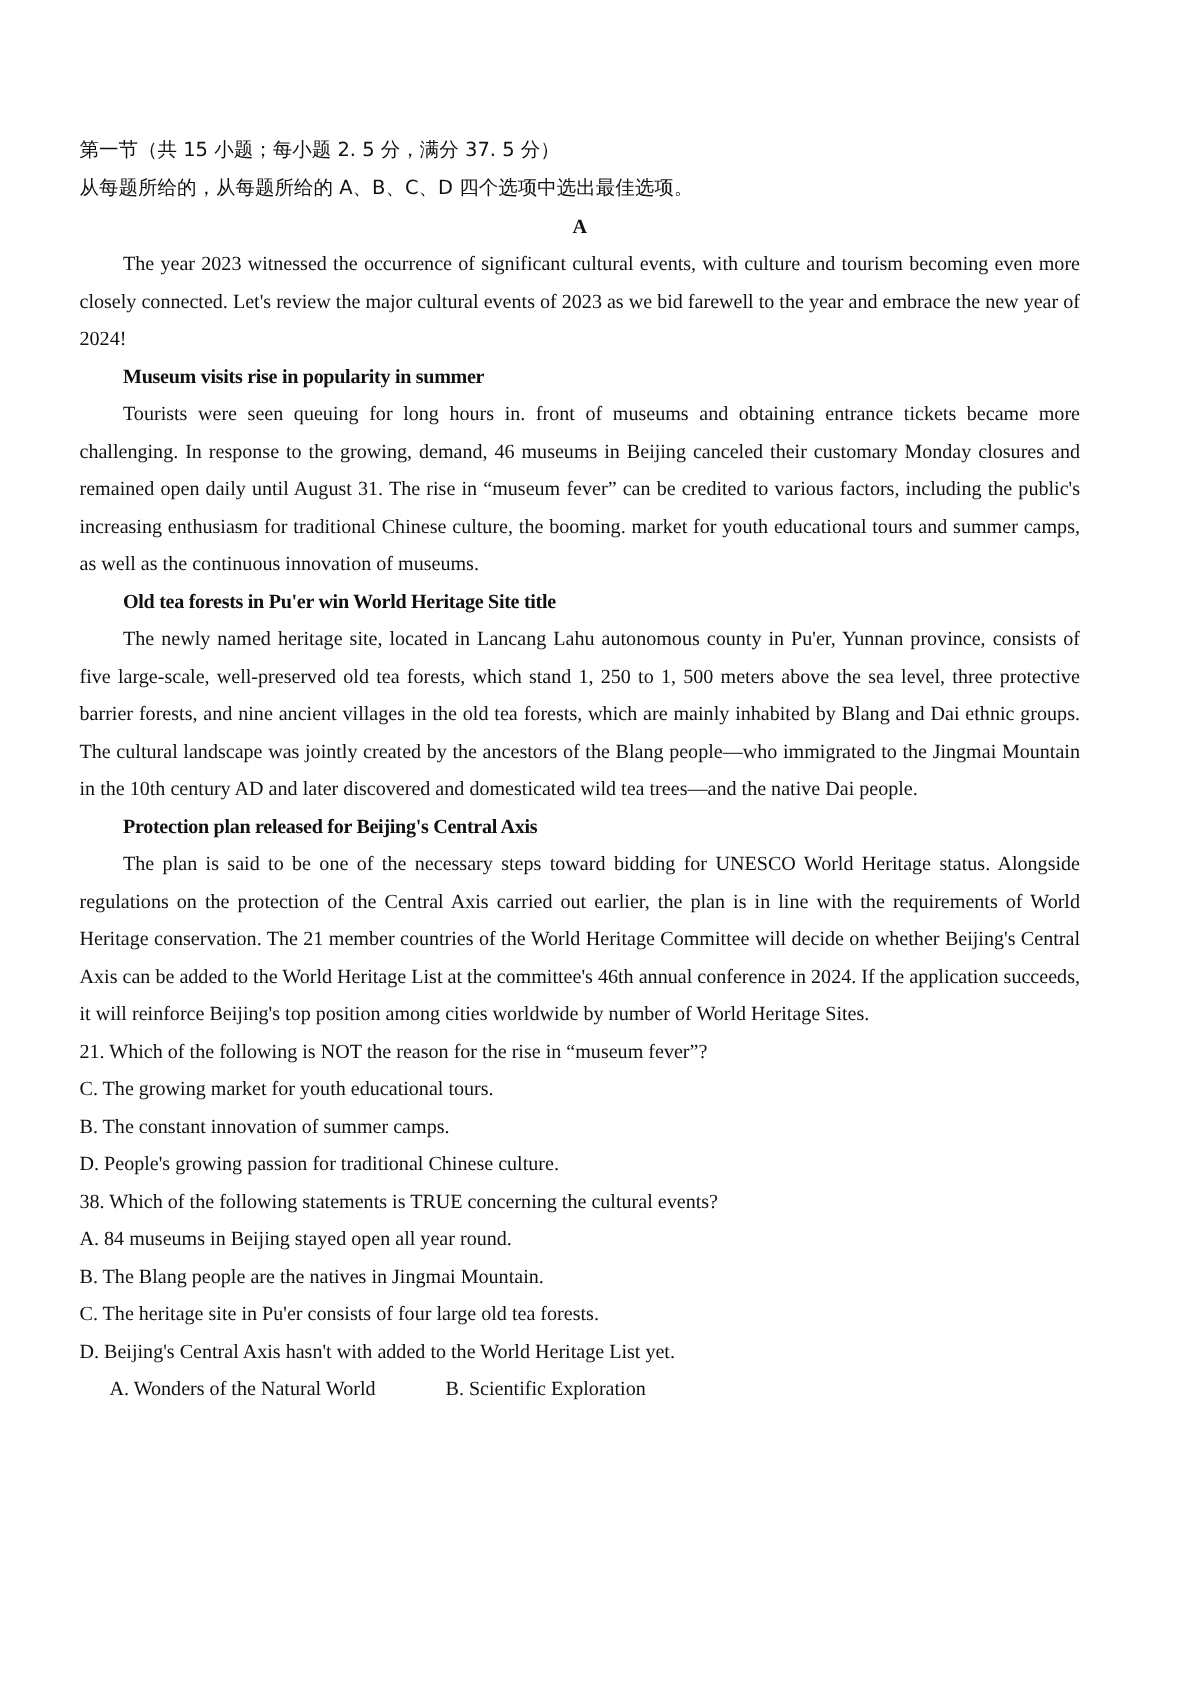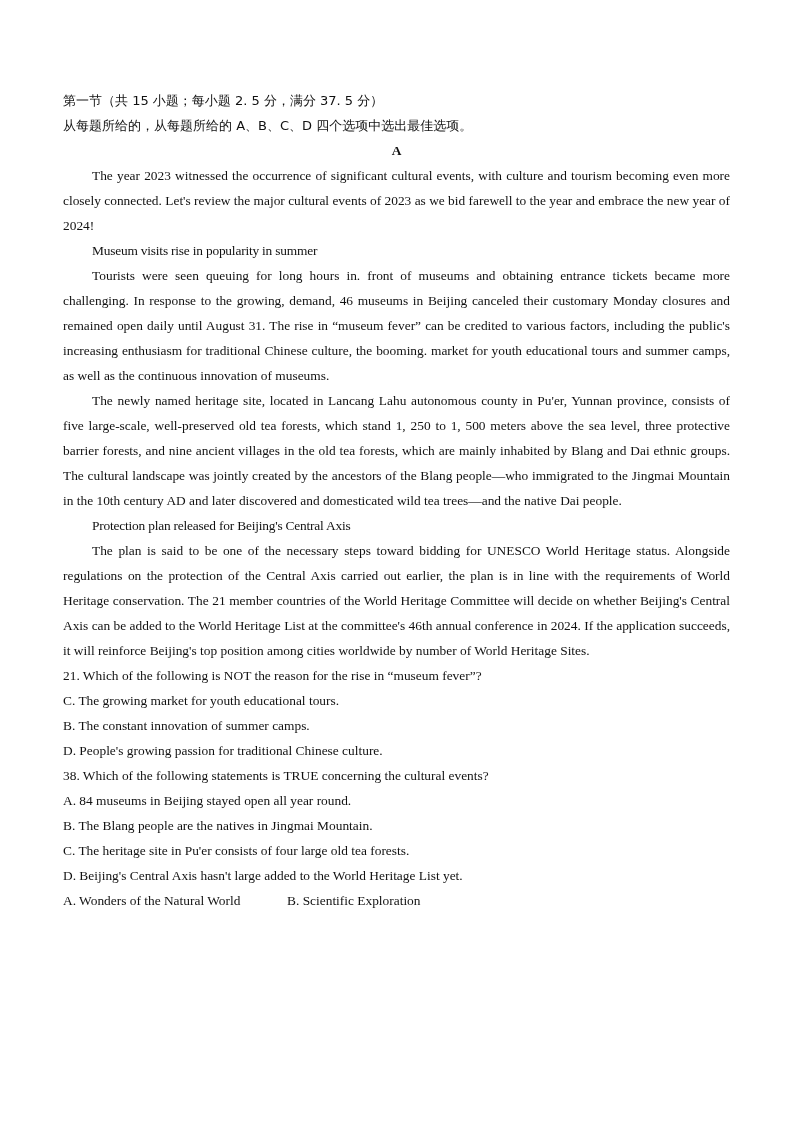--- a/index.html
+++ b/index.html
@@ -1,58 +1,59 @@
 <!DOCTYPE html>
 <html><head>
 <meta charset="utf-8">
 <style>
   html, body { margin: 0; padding: 0; background: #ffffff; }
   body { width: 794px; height: 1123px; position: relative; overflow: hidden;
     font-family: "Liberation Serif", "DejaVu Serif", serif; color: #111; font-size: 13.4px; }
-  .page { position: absolute; left: 63px; top: 88px; width: 667px; }
+  .page { position: absolute; left: 53px; top: 88px; width: 667px; }
   .line { height: 25px; line-height: 25px; white-space: nowrap; }
   .cn { font-family: "DejaVu Sans", sans-serif; font-size: 13px; }
   .center { text-align: center; font-weight: bold; }
   .para { text-align: justify; line-height: 25px; text-indent: 29px; margin: 0; }
-  .heading { font-weight: normal; padding-left: 29px; height: 25px; line-height: 25px; letter-spacing: -0.2px; }
+  .heading { font-weight: bold; padding-left: 29px; height: 25px; line-height: 25px; letter-spacing: -0.2px; }
   .q { height: 25px; line-height: 25px; white-space: nowrap; }
   .opt-row { display: flex; height: 25px; line-height: 25px; }
-  .opt-row span:first-child { width: 224px; }
+  .opt-row span:first-child { width: 224px; margin-left: 20px; }
 </style>
 </head>
 <body>
 
 <div class="page">
   <div class="line cn">第一节（共 15 小题；每小题 2. 5 分，满分 37. 5 分）</div>
   <div class="line cn">从每题所给的，从每题所给的 A、B、C、D 四个选项中选出最佳选项。</div>
   <div class="line center">A</div>
 
   <p class="para">The year 2023 witnessed the occurrence of significant cultural events, with culture and tourism becoming even more closely connected. Let's review the major cultural events of 2023 as we bid farewell to the year and embrace the new year of 2024!</p>
 
   <div class="heading">Museum visits rise in popularity in summer</div>
   <p class="para">Tourists were seen queuing for long hours in. front of museums and obtaining entrance tickets became more challenging. In response to the growing, demand, 46 museums in Beijing canceled their customary Monday closures and remained open daily until August 31. The rise in “museum fever” can be credited to various factors, including the public's increasing enthusiasm for traditional Chinese culture, the booming. market for youth educational tours and summer camps, as well as the continuous innovation of museums.</p>
 
+  <div class="heading">Old tea forests in Pu'er win World Heritage Site title</div>
   <p class="para">The newly named heritage site, located in Lancang Lahu autonomous county in Pu'er, Yunnan province, consists of five large-scale, well-preserved old tea forests, which stand 1, 250 to 1, 500 meters above the sea level, three protective barrier forests, and nine ancient villages in the old tea forests, which are mainly inhabited by Blang and Dai ethnic groups. The cultural landscape was jointly created by the ancestors of the Blang people—who immigrated to the Jingmai Mountain in the 10th century AD and later discovered and domesticated wild tea trees—and the native Dai people.</p>
 
   <div class="heading">Protection plan released for Beijing's Central Axis</div>
   <p class="para">The plan is said to be one of the necessary steps toward bidding for UNESCO World Heritage status. Alongside regulations on the protection of the Central Axis carried out earlier, the plan is in line with the requirements of World Heritage conservation. The 21 member countries of the World Heritage Committee will decide on whether Beijing's Central Axis can be added to the World Heritage List at the committee's 46th annual conference in 2024. If the application succeeds, it will reinforce Beijing's top position among cities worldwide by number of World Heritage Sites.</p>
 
   <div>
     <div class="q">21. Which of the following is NOT the reason for the rise in “museum fever”?</div>
     <div class="q">C.  The growing market for youth educational tours.</div>
     <div class="q">B.  The constant innovation of summer camps.</div>
     <div class="q">D. People's growing passion for traditional Chinese culture.</div>
   </div>
 
   <div>
     <div class="q">38. Which of the following statements is TRUE concerning the cultural events?</div>
     <div class="q">A. 84 museums in Beijing stayed open all year round.</div>
     <div class="q">B.  The Blang people are the natives in Jingmai Mountain.</div>
     <div class="q">C.  The heritage site in Pu'er consists of four large old tea forests.</div>
-    <div class="q">D. Beijing's Central Axis hasn't large added to the World Heritage List yet.</div>
+    <div class="q">D. Beijing's Central Axis hasn't with added to the World Heritage List yet.</div>
   </div>
 
   <div>
     <div class="opt-row">
       <span>A. Wonders of the Natural World</span>
       <span>B.  Scientific Exploration</span>
     </div>
   </div>
 </div>
 

